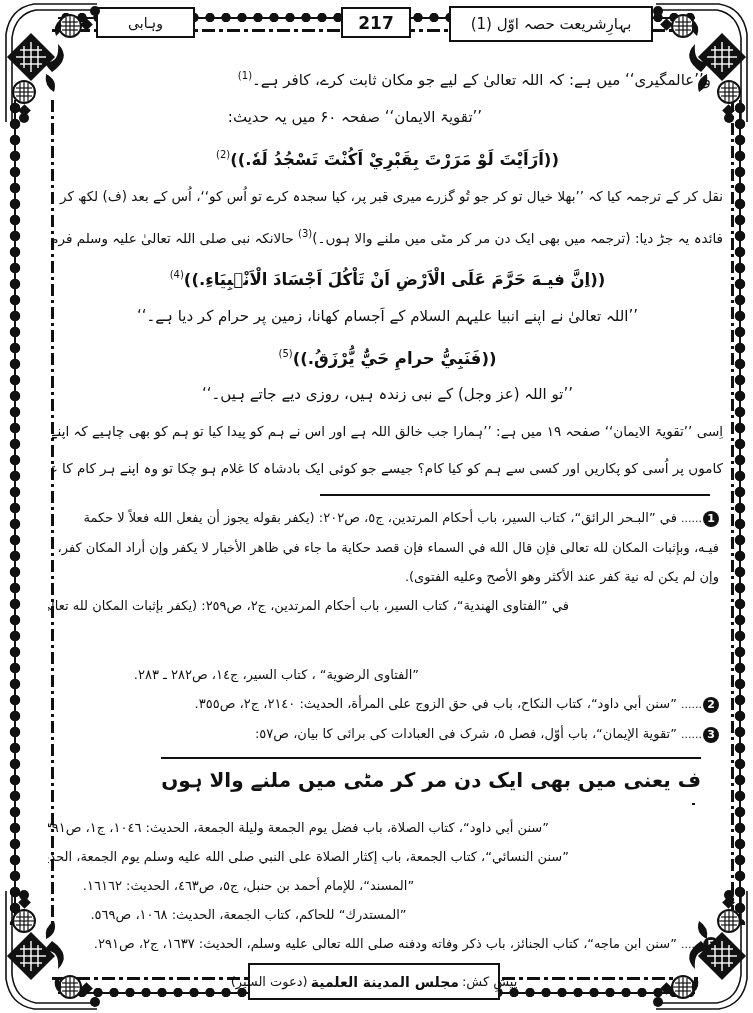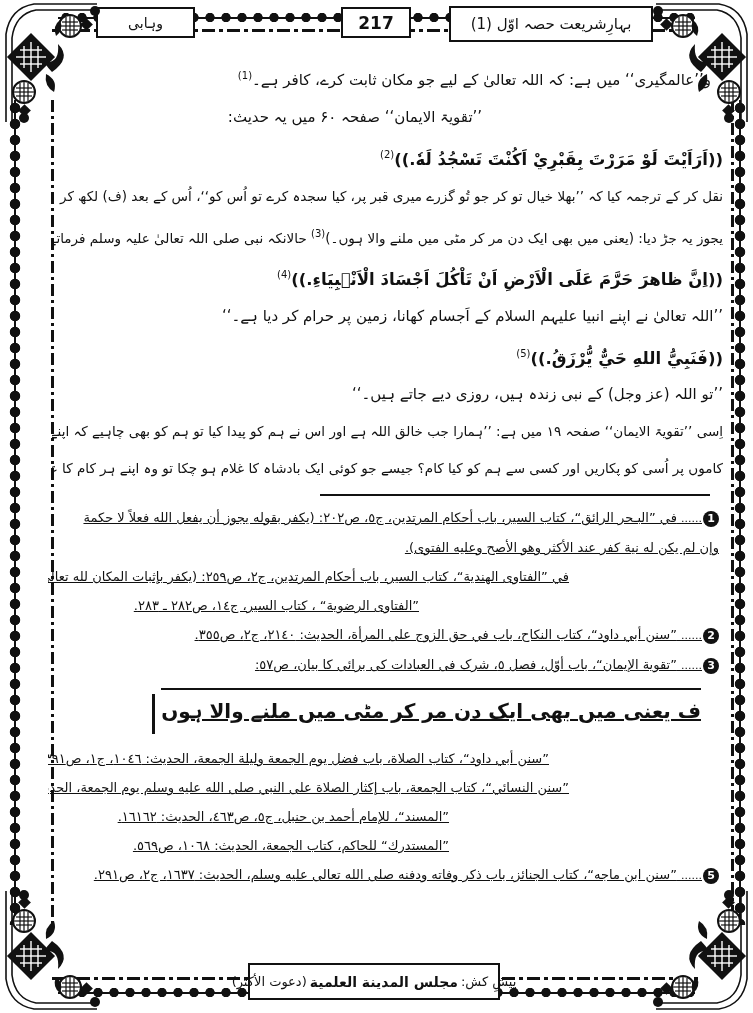--- a/index.html
+++ b/index.html
@@ -28,36 +28,36 @@
   .hdr-title{top:6px;right:100px;width:200px;height:32px;font-size:15px;font-weight:normal;}
   .hdr-page{top:7px;left:341px;width:66px;height:27px;font-size:17px;font-weight:bold;
             font-family:"DejaVu Sans",sans-serif;direction:ltr;}
   .hdr-subject{top:7px;left:96px;width:95px;height:27px;font-size:14px;}
   .ftr-box{bottom:13px;right:253px;width:248px;height:33px;font-size:13px;}
   .ftr-box b{font-size:14px;margin:0 3px;}
   
   .body{position:absolute;top:57px;right:30px;left:52px;direction:rtl;text-align:right;overflow:hidden;z-index:2;}
   .bline{font-size:15px;line-height:37px;white-space:nowrap;}
   .bline.long{font-size:13.5px;}
-  .bline.center{}
+  .bline.center{text-align:center;}
   .bline.ind12{padding-right:12px;}
   .bline.ind65{padding-right:65px;text-align:center;}
   .arabic{font-weight:bold;font-size:16.5px;}
   sup.ref{font-size:10px;font-weight:normal;vertical-align:super;letter-spacing:0;}
   
   .fnsep{position:absolute;top:494px;right:43px;width:390px;height:2px;background:#111;z-index:2;}
-  .fns{position:absolute;top:503px;right:34px;left:48px;direction:rtl;text-align:right;overflow:hidden;z-index:2;text-decoration:underline;}
+  .fns{position:absolute;top:503px;right:34px;left:48px;direction:rtl;text-align:right;overflow:hidden;z-index:2;}
   .fn{font-size:13px;line-height:29px;white-space:nowrap;}
   .fn-marker{display:inline-block;width:16px;height:16px;border-radius:50%;background:#111;color:#fff;
              font-size:11px;line-height:16px;text-align:center;font-weight:bold;vertical-align:middle;
              direction:ltr;margin-left:1px;}
   .fn-leader{letter-spacing:1px;font-size:11px;}
-  .ind170{padding-right:150px;} .ind310{padding-right:300px;}
-  .ind185{padding-right:170px;} .ind160{padding-right:150px;} .ind280{padding-right:270px;}
-  .facs{display:flex;direction:rtl;align-items:flex-start;margin:8px 18px 8px 0;height:48px;}
+  .ind170{padding-right:150px;} .ind310{padding-right:300px;margin-top:40px;}
+  .ind185{padding-right:170px;} .ind160{padding-right:150px;} .ind280{padding-right:270px;text-align:center;}
+  .facs{display:flex;direction:rtl;align-items:flex-start;margin:8px 18px 8px 0;height:48px;flex-direction:column;}
   .fac-text{font-weight:bold;font-size:20px;line-height:34px;border-top:2.5px solid #111;padding-top:4px;white-space:nowrap;}
   .fac-bar{width:3px;height:40px;background:#111;margin-top:6px;margin-right:6px;}
 </style>
 </head>
 <body>
 
 <div class="page">
 
   <div class="dots-h" style="top:11px;left:58px;right:58px;"></div>
   <div class="dash-h" style="top:29px;left:52px;right:52px;"></div>
@@ -254,48 +254,49 @@
   </div>
   <div class="hbox hdr-subject">
     <span>وہابی</span>
   </div>
 
   <div class="body">
     <div class="bline ind12"><span>و’’عالمگیری‘‘ میں ہے: کہ اللہ تعالیٰ کے لیے جو مکان ثابت کرے، کافر ہے۔</span><sup class="ref">(1)</sup></div>
     <div class="bline ind65"><span>’’تقویۃ الایمان‘‘ صفحہ ۶۰ میں یہ حدیث:</span></div>
     <div class="bline center arabic"><span>((اَرَاَیْتَ لَوْ مَرَرْتَ بِقَبْرِيْ اَکُنْتَ تَسْجُدُ لَهٗ.))</span><sup class="ref">(2)</sup></div>
     <div class="bline long"><span>نقل کر کے ترجمہ کیا کہ ’’بھلا خیال تو کر جو تُو گزرے میری قبر پر، کیا سجدہ کرے تو اُس کو‘‘، اُس کے بعد (ف) لکھ کر</span></div>
-    <div class="bline long"><span>يجوز یہ جڑ دیا: (یعنی میں بھی ایک دن مر کر مٹی میں ملنے والا ہوں۔)</span><sup class="ref">(3)</sup> <span>حالانکہ نبی صلی اللہ تعالیٰ علیہ وسلم فرماتے ہیں:</span></div>
-    <div class="bline center arabic"><span>((اِنَّ ظاهرَ حَرَّمَ عَلَی الْاَرْضِ اَنْ تَاْکُلَ اَجْسَادَ الْاَنْۢبِیَاءِ.))</span><sup class="ref">(4)</sup></div>
+    <div class="bline long"><span>فائدہ یہ جڑ دیا: (ترجمہ میں بھی ایک دن مر کر مٹی میں ملنے والا ہوں۔)</span><sup class="ref">(3)</sup> <span>حالانکہ نبی صلی اللہ تعالیٰ علیہ وسلم فرماتے ہیں:</span></div>
+    <div class="bline center arabic"><span>((اِنَّ فيـهَ حَرَّمَ عَلَی الْاَرْضِ اَنْ تَاْکُلَ اَجْسَادَ الْاَنْۢبِیَاءِ.))</span><sup class="ref">(4)</sup></div>
     <div class="bline center"><span>’’اللہ تعالیٰ نے اپنے انبیا علیہم السلام کے اَجسام کھانا، زمین پر حرام کر دیا ہے۔‘‘</span></div>
-    <div class="bline center arabic"><span>((فَنَبِيُّ اللهِ حَيٌّ یُّرْزَقُ.))</span><sup class="ref">(5)</sup></div>
+    <div class="bline center arabic"><span>((فَنَبِيُّ حرامِ حَيٌّ یُّرْزَقُ.))</span><sup class="ref">(5)</sup></div>
     <div class="bline center"><span>’’تو اللہ (عز وجل) کے نبی زندہ ہیں، روزی دیے جاتے ہیں۔‘‘</span></div>
     <div class="bline long"><span>اِسی ’’تقویۃ الایمان‘‘ صفحہ ۱۹ میں ہے: ’’ہمارا جب خالق اللہ ہے اور اس نے ہم کو پیدا کیا تو ہم کو بھی چاہیے کہ اپنے ہر</span></div>
     <div class="bline long"><span>کاموں پر اُسی کو پکاریں اور کسی سے ہم کو کیا کام؟ جیسے جو کوئی ایک بادشاہ کا غلام ہو چکا تو وہ اپنے ہر کام کا علاقہ اُسی سے رکھتا ہے،</span></div>
   </div>
 
   <div class="fnsep"></div>
 
   <div class="fns">
     <div class="fn"><span class="fn-marker">1</span><span class="fn-leader">......</span> <span>في ”البـحر الرائق“، كتاب السير، باب أحكام المرتدين، ج٥، ص٢٠٢: (يكفر بقوله يجوز أن يفعل الله فعلاً لا حكمة</span></div>
+    <div class="fn"><span>فيـه، وبإثبات المكان لله تعالى فإن قال الله في السماء فإن قصد حكاية ما جاء في ظاهر الأخبار لا يكفر وإن أراد المكان كفر،</span></div>
     <div class="fn"><span>وإن لم يكن له نية كفر عند الأكثر وهو الأصح وعليه الفتوى).</span></div>
     <div class="fn ind170"><span>في ”الفتاوى الهندية“، كتاب السير، باب أحكام المرتدين، ج٢، ص٢٥٩: (يكفر بإثبات المكان لله تعالى).</span></div>
     <div class="fn ind310"><span>”الفتاوى الرضوية“ ، كتاب السير، ج١٤، ص٢٨٢ ـ ٢٨٣.</span></div>
     <div class="fn"><span class="fn-marker">2</span><span class="fn-leader">......</span> <span>”سنن أبي داود“، كتاب النكاح، باب في حق الزوج على المرأة، الحديث: ٢١٤٠، ج٢، ص٣٥٥.</span></div>
     <div class="fn"><span class="fn-marker">3</span><span class="fn-leader">......</span> <span>”تقوية الإيمان“، باب أوّل، فصل ٥، شرک فی العبادات کی برائی کا بیان، ص٥٧:</span></div>
     <div class="facs">
       <span class="fac-text">ف یعنی میں بھی ایک دن مر کر مٹی میں ملنے والا ہوں</span>
       <span class="fac-bar"></span>
     </div>
     <div class="fn ind185"><span>”سنن أبي داود“، كتاب الصلاة، باب فضل يوم الجمعة وليلة الجمعة، الحديث: ١٠٤٦، ج١، ص٣٩١.</span></div>
     <div class="fn ind160"><span>”سنن النسائي“، كتاب الجمعة، باب إكثار الصلاة على النبي صلى الله عليه وسلم يوم الجمعة، الحديث: ١٣٧١، ص٢٣٧.</span></div>
     <div class="fn ind280"><span>”المسند“، للإمام أحمد بن حنبل، ج٥، ص٤٦٣، الحديث: ١٦١٦٢.</span></div>
     <div class="fn ind280"><span>”المستدرك“ للحاكم، كتاب الجمعة، الحديث: ١٠٦٨، ص٥٦٩.</span></div>
     <div class="fn"><span class="fn-marker">5</span><span class="fn-leader">......</span> <span>”سنن ابن ماجه“، كتاب الجنائز، باب ذكر وفاته ودفنه صلى الله تعالى عليه وسلم، الحديث: ١٦٣٧، ج٢، ص٢٩١.</span></div>
   </div>
 
   <div class="hbox ftr-box">
     <span>پیشِ کش:</span>
     <b>مجلس المدینة العلمیة</b>
-    <span>(دعوت الأكثر)</span>
+    <span>(دعوت السير)</span>
   </div>
 
 </div>
 
 </body></html>

